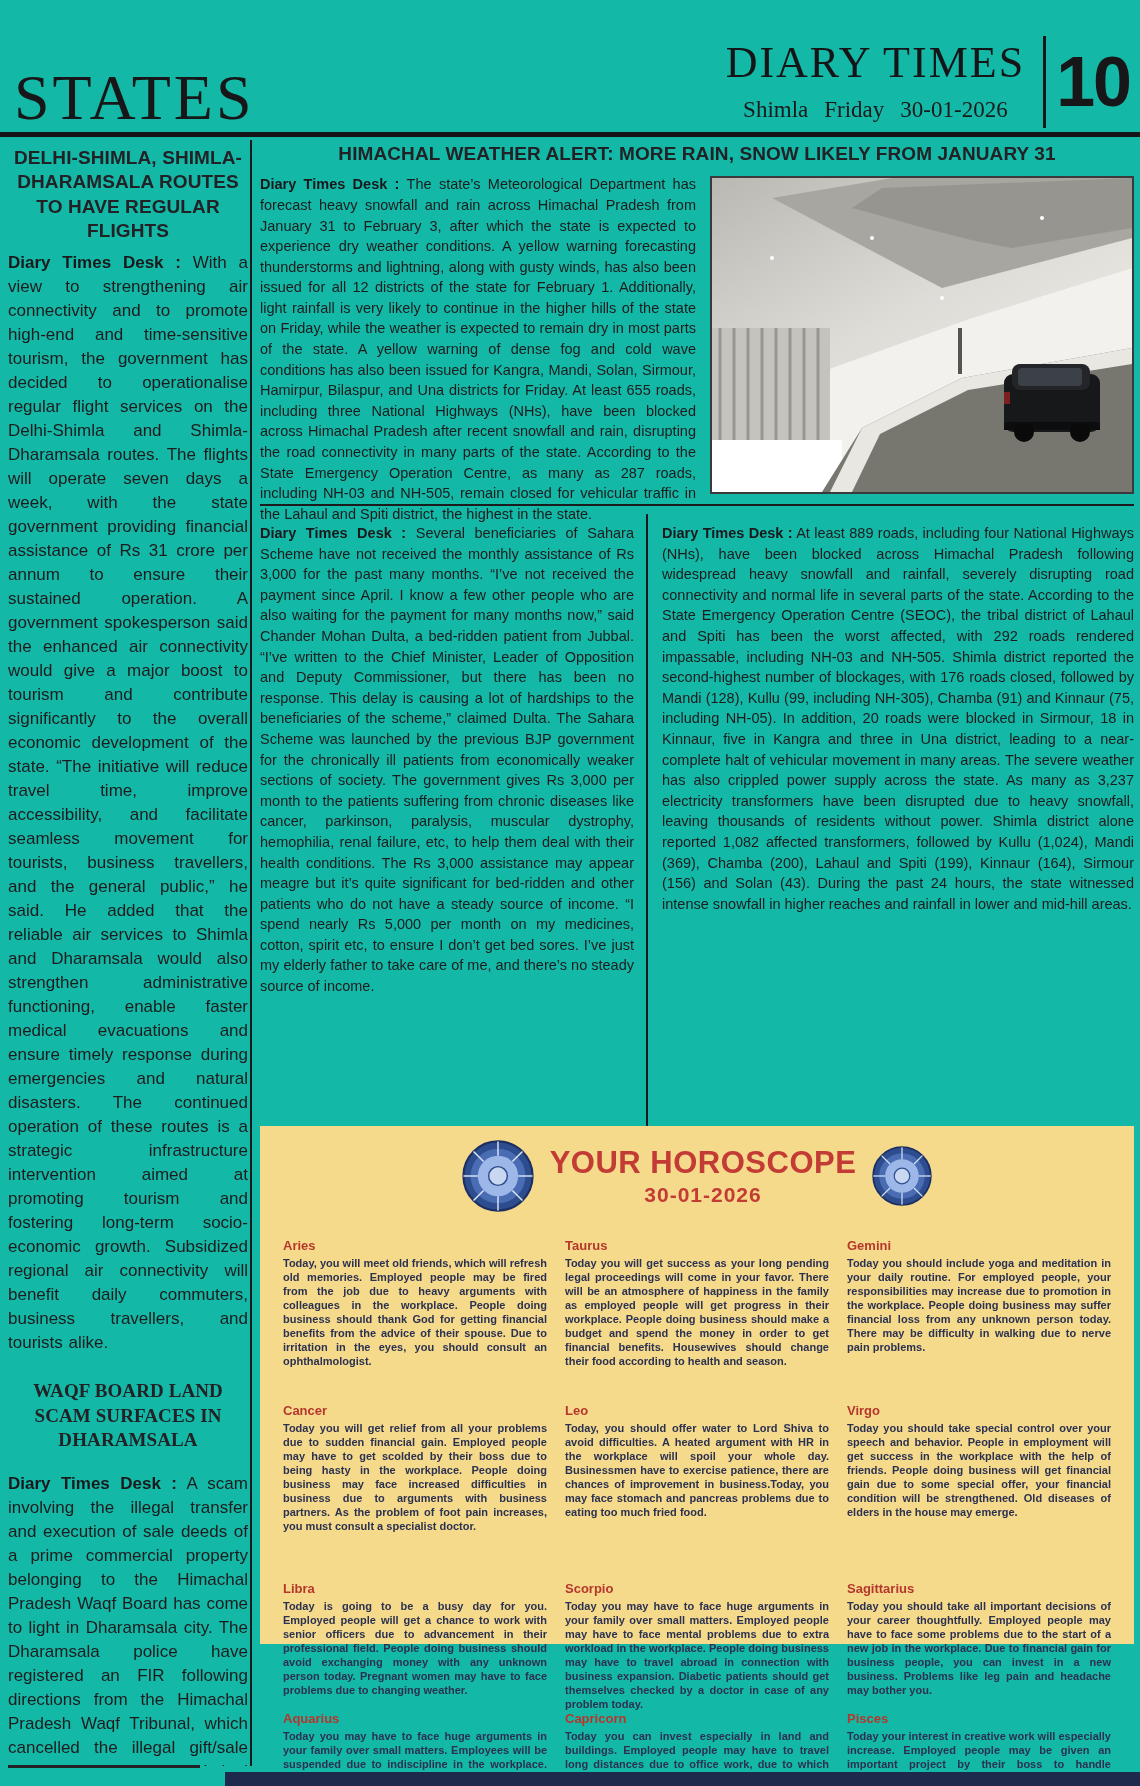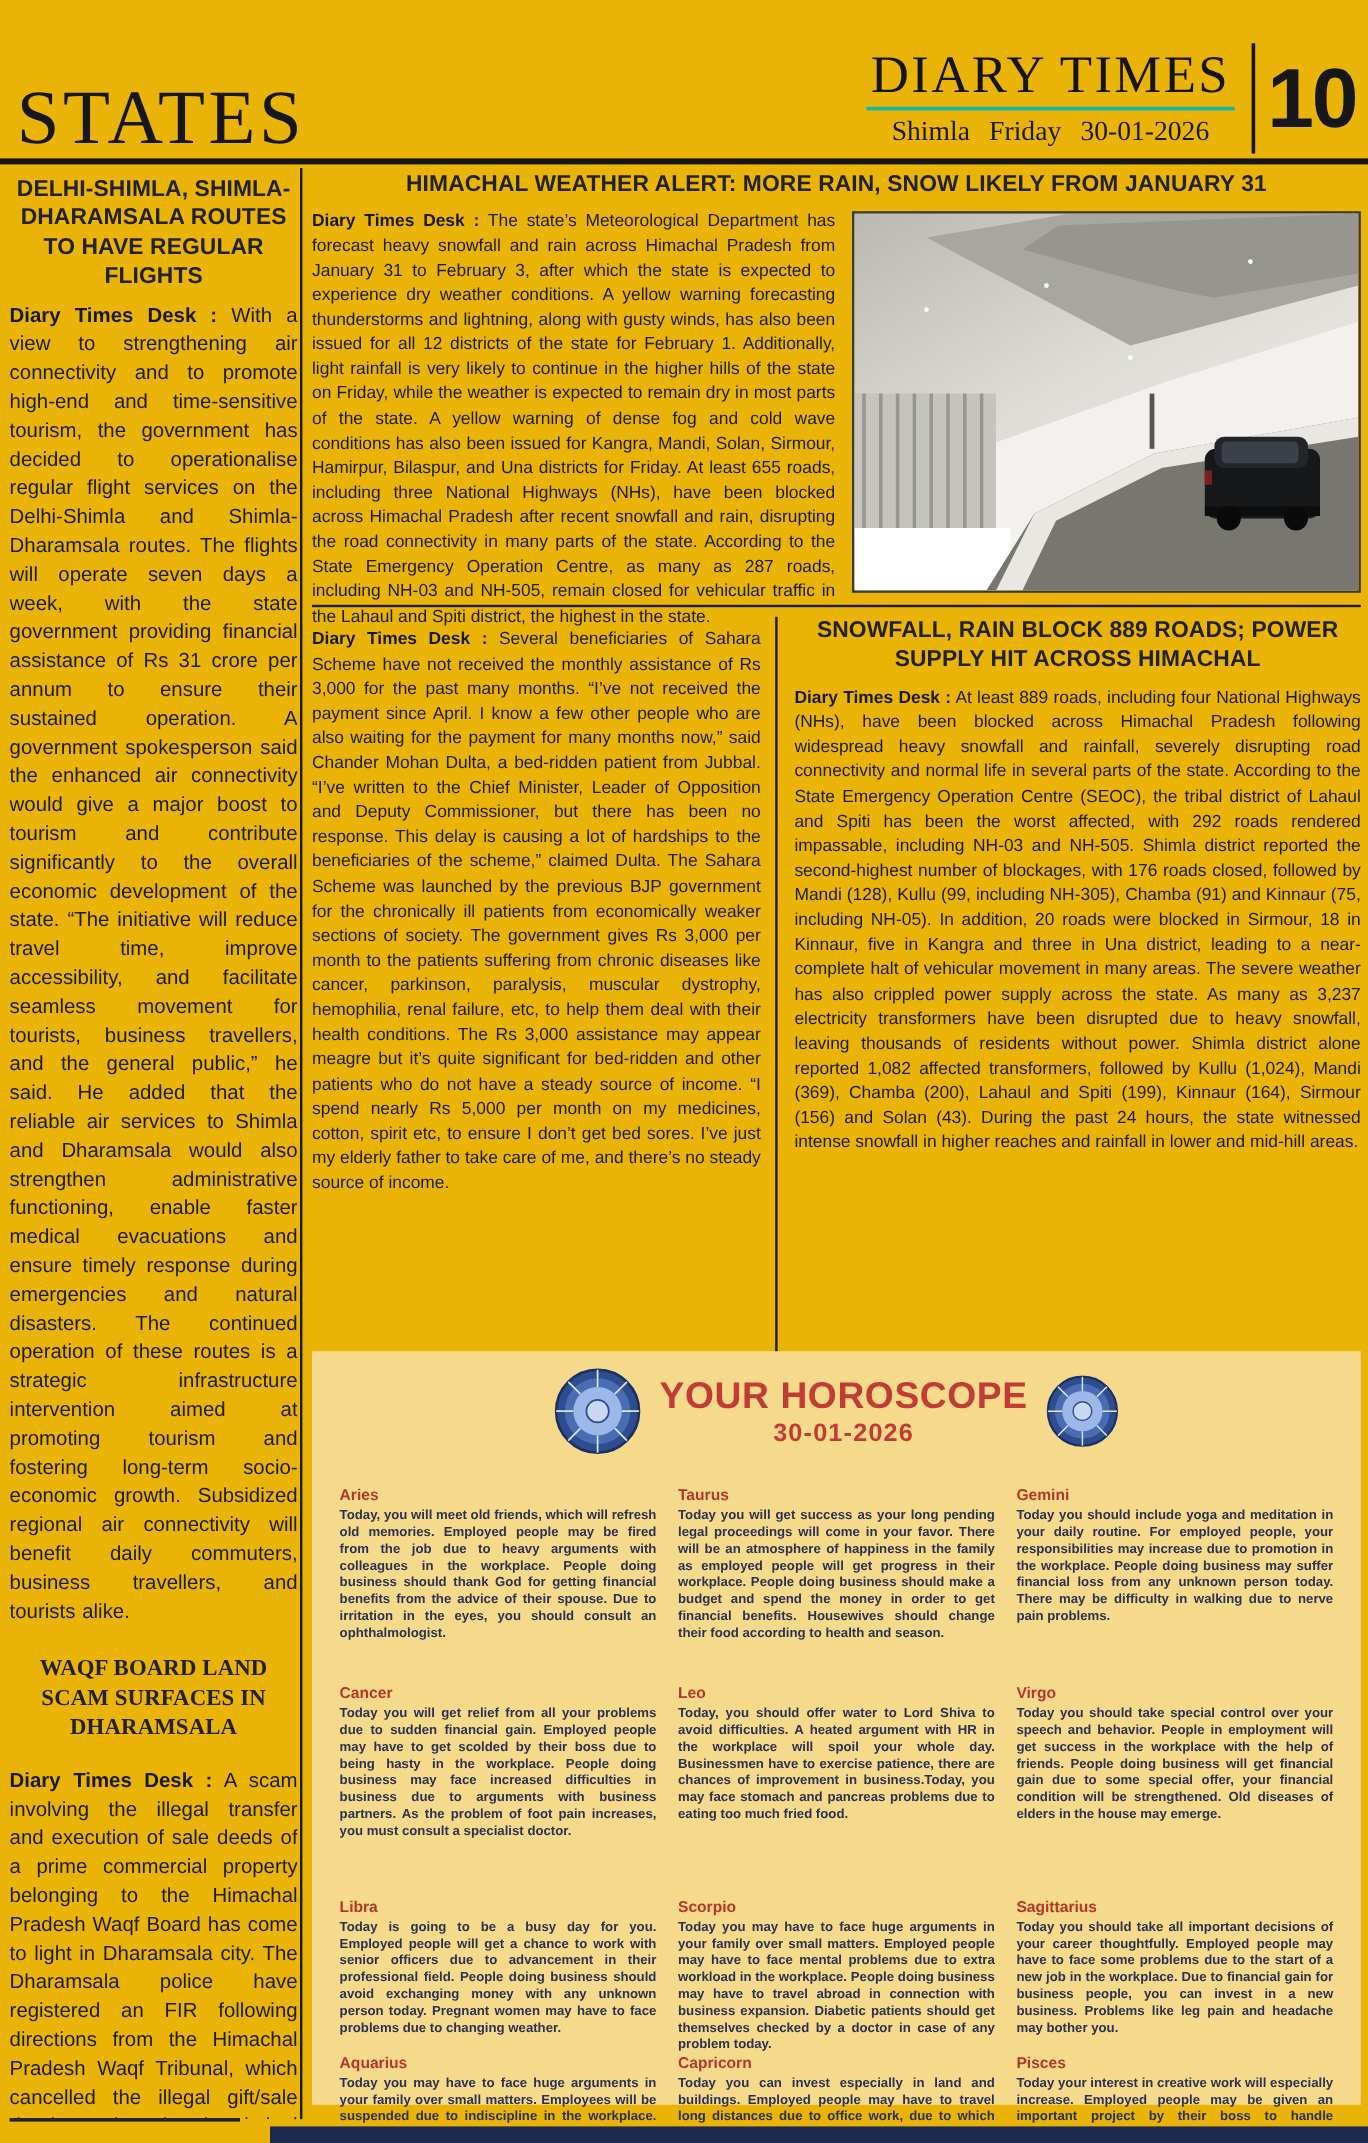--- a/index.html
+++ b/index.html
@@ -1,20 +1,20 @@
 <!DOCTYPE html>
 <html style="--horoscope-bg: #F6DA8C; --accent-red: #C23B35; --sign-red: #B5372C; --horoscope-text: #2B3150; --footer-navy: #1D2A4D;"><head>
 <meta charset="utf-8">
 <style>
   * { box-sizing: border-box; margin: 0; padding: 0; }
   html,body { background:#ffffff; }
   .page {
     position: relative;
     width: 1140px; height: 1786px;
-    background: #eab308;
+    background: #14b8a6;
     font-family: "Liberation Sans", sans-serif;
     color: #1c1c1e;
     overflow: hidden;
     margin: 0 auto;
   }
   
   .masthead { position:absolute; top:0; left:0; right:0; height:132px; }
   .section-title {
     position:absolute; left:14px; bottom:2px;
     font-family:"Liberation Serif", serif;
@@ -65,21 +65,21 @@
 
   
   .two-col { position:absolute; top:372px; left:0; right:0; display:flex; }
   .sahara-art { width:386px; padding-right:12px; }
   .vdivider-2 { width:2px; background:#1b1b1d; height:648px; }
   .snowfall-art { flex:1; padding-left:14px; }
   .two-col .art-body { font-size:14.5px; line-height:20.6px; margin-top:9px; }
 
   
   .horoscope {
-    position:absolute; top:984px; left:0; right:0; height:628px;
+    position:absolute; top:984px; left:0; right:0; height:518px;
     background: var(--horoscope-bg, #F6DA8C);
   }
   .h-head { display:flex; justify-content:center; align-items:center; gap:16px; padding-top:14px; }
   .h-titleblock { text-align:center; }
   .h-title { font-size:31px; font-weight:700; letter-spacing:0.5px; color:var(--accent-red, #C23B35); }
   .h-date  { font-size:21px; font-weight:700; letter-spacing:1px; color:var(--accent-red, #C23B35); margin-top:2px; }
   .wheel { width:72px; height:72px; }
   .wheel.small { width:60px; height:60px; }
   .h-grid {
     display:grid; grid-template-columns:repeat(3, 1fr);
@@ -189,21 +189,20 @@
     </article>
 
     <div class="hdiv"></div>
 
     <div class="two-col">
       <article class="sahara-art">
         <p class="art-body"><strong class="byline">Diary Times Desk :</strong> <span>Several beneficiaries of Sahara Scheme have not received the monthly assistance of Rs 3,000 for the past many months. “I’ve not received the payment since April. I know a few other people who are also waiting for the payment for many months now,” said Chander Mohan Dulta, a bed-ridden patient from Jubbal. “I’ve written to the Chief Minister, Leader of Opposition and Deputy Commissioner, but there has been no response. This delay is causing a lot of hardships to the beneficiaries of the scheme,” claimed Dulta. The Sahara Scheme was launched by the previous BJP government for the chronically ill patients from economically weaker sections of society. The government gives Rs 3,000 per month to the patients suffering from chronic diseases like cancer, parkinson, paralysis, muscular dystrophy, hemophilia, renal failure, etc, to help them deal with their health conditions. The Rs 3,000 assistance may appear meagre but it’s quite significant for bed-ridden and other patients who do not have a steady source of income. “I spend nearly Rs 5,000 per month on my medicines, cotton, spirit etc, to ensure I don’t get bed sores. I’ve just my elderly father to take care of me, and there’s no steady source of income.</span></p>
       </article>
       <div class="vdivider-2"></div>
       <article class="snowfall-art">
-        <h2 class="headline">SNOWFALL, RAIN BLOCK 889 ROADS; POWER SUPPLY HIT ACROSS HIMACHAL</h2>
         <p class="art-body"><strong class="byline">Diary Times Desk :</strong> <span>At least 889 roads, including four National Highways (NHs), have been blocked across Himachal Pradesh following widespread heavy snowfall and rainfall, severely disrupting road connectivity and normal life in several parts of the state. According to the State Emergency Operation Centre (SEOC), the tribal district of Lahaul and Spiti has been the worst affected, with 292 roads rendered impassable, including NH-03 and NH-505. Shimla district reported the second-highest number of blockages, with 176 roads closed, followed by Mandi (128), Kullu (99, including NH-305), Chamba (91) and Kinnaur (75, including NH-05). In addition, 20 roads were blocked in Sirmour, 18 in Kinnaur, five in Kangra and three in Una district, leading to a near-complete halt of vehicular movement in many areas. The severe weather has also crippled power supply across the state. As many as 3,237 electricity transformers have been disrupted due to heavy snowfall, leaving thousands of residents without power. Shimla district alone reported 1,082 affected transformers, followed by Kullu (1,024), Mandi (369), Chamba (200), Lahaul and Spiti (199), Kinnaur (164), Sirmour (156) and Solan (43). During the past 24 hours, the state witnessed intense snowfall in higher reaches and rainfall in lower and mid-hill areas.</span></p>
       </article>
     </div>
 
     <section class="horoscope">
       <div class="h-head">
         <svg class="wheel" viewBox="0 0 100 100">
           <circle cx="50" cy="50" r="48" fill="#2E4D8F" stroke="#1B2F63" stroke-width="3"></circle>
           <circle cx="50" cy="50" r="38" fill="#4A6CB3"></circle>
           <circle cx="50" cy="50" r="28" fill="#9DB8E8"></circle>

